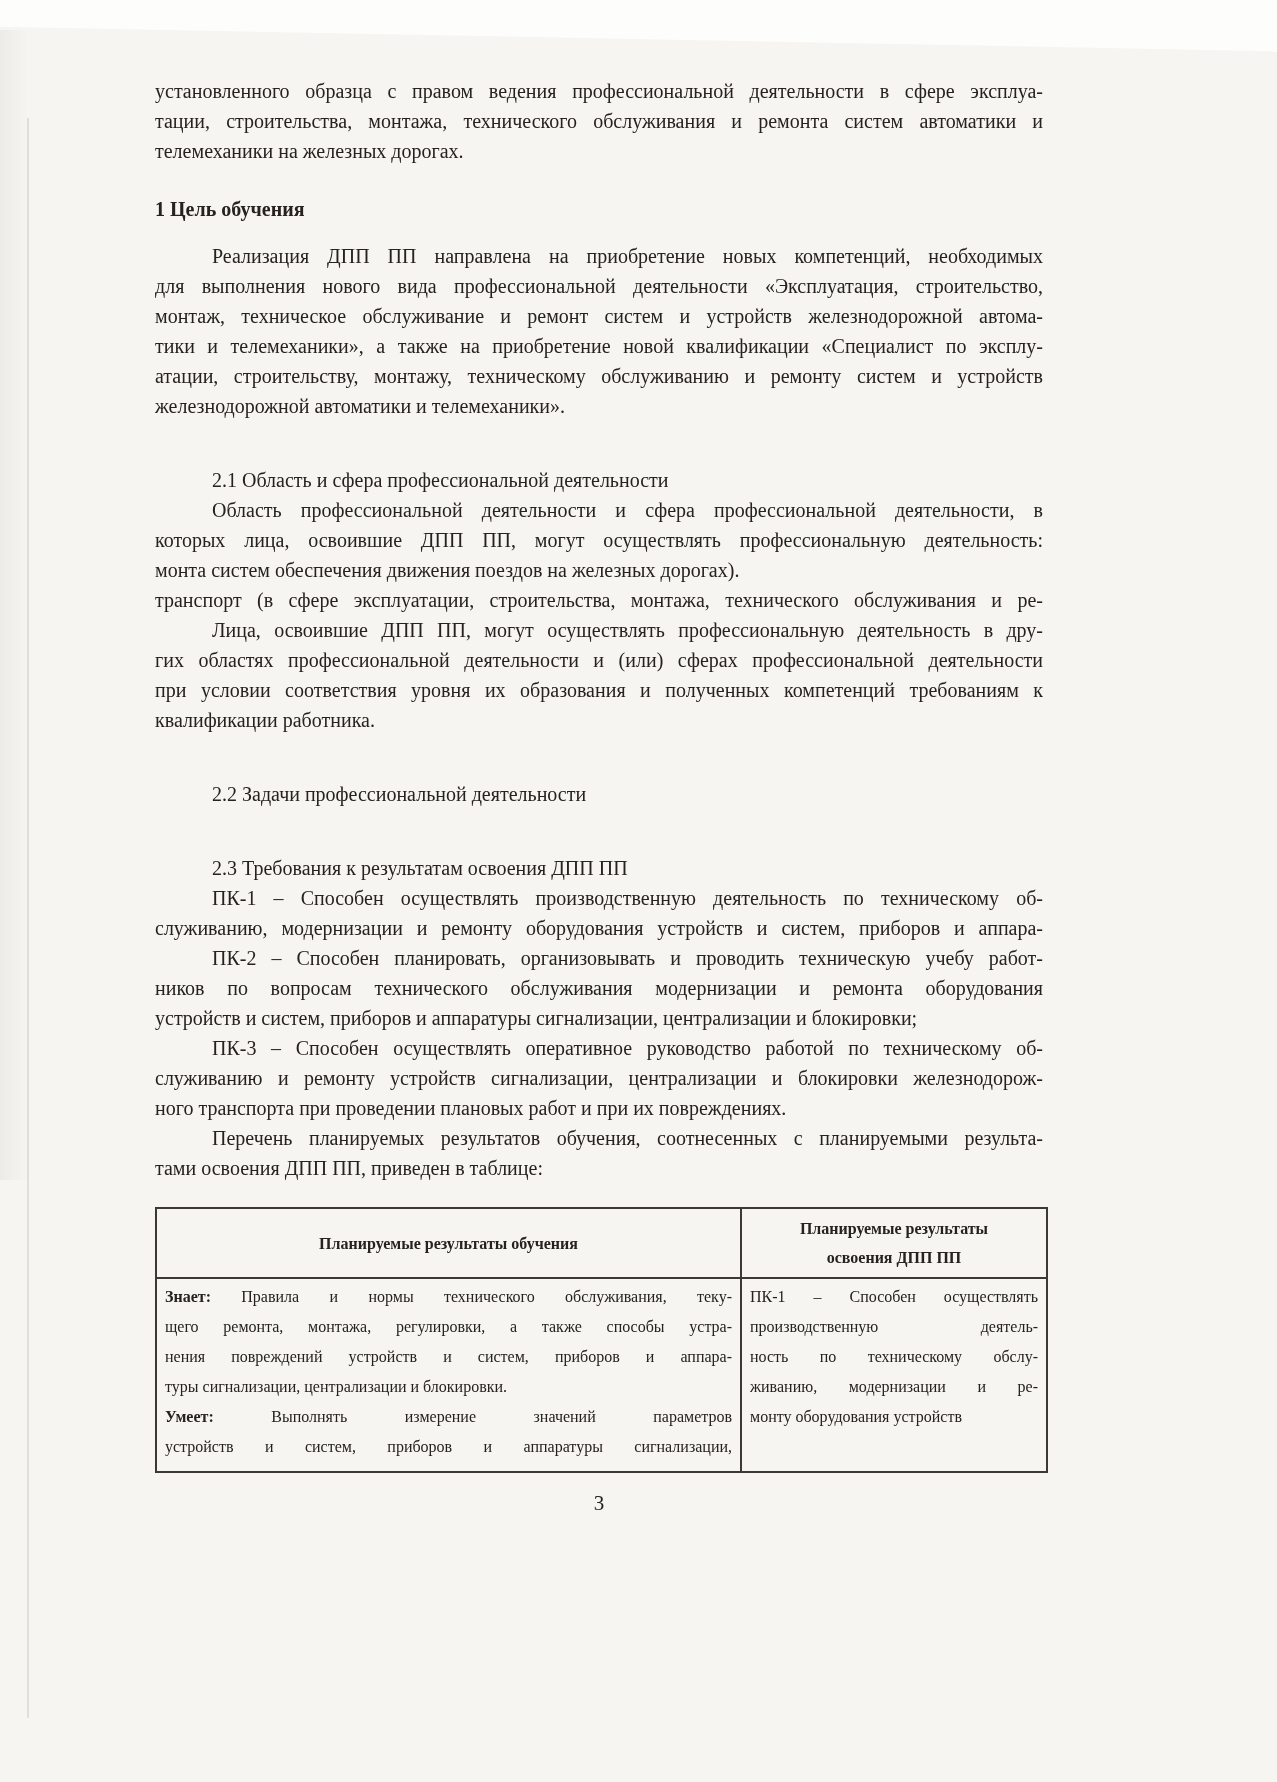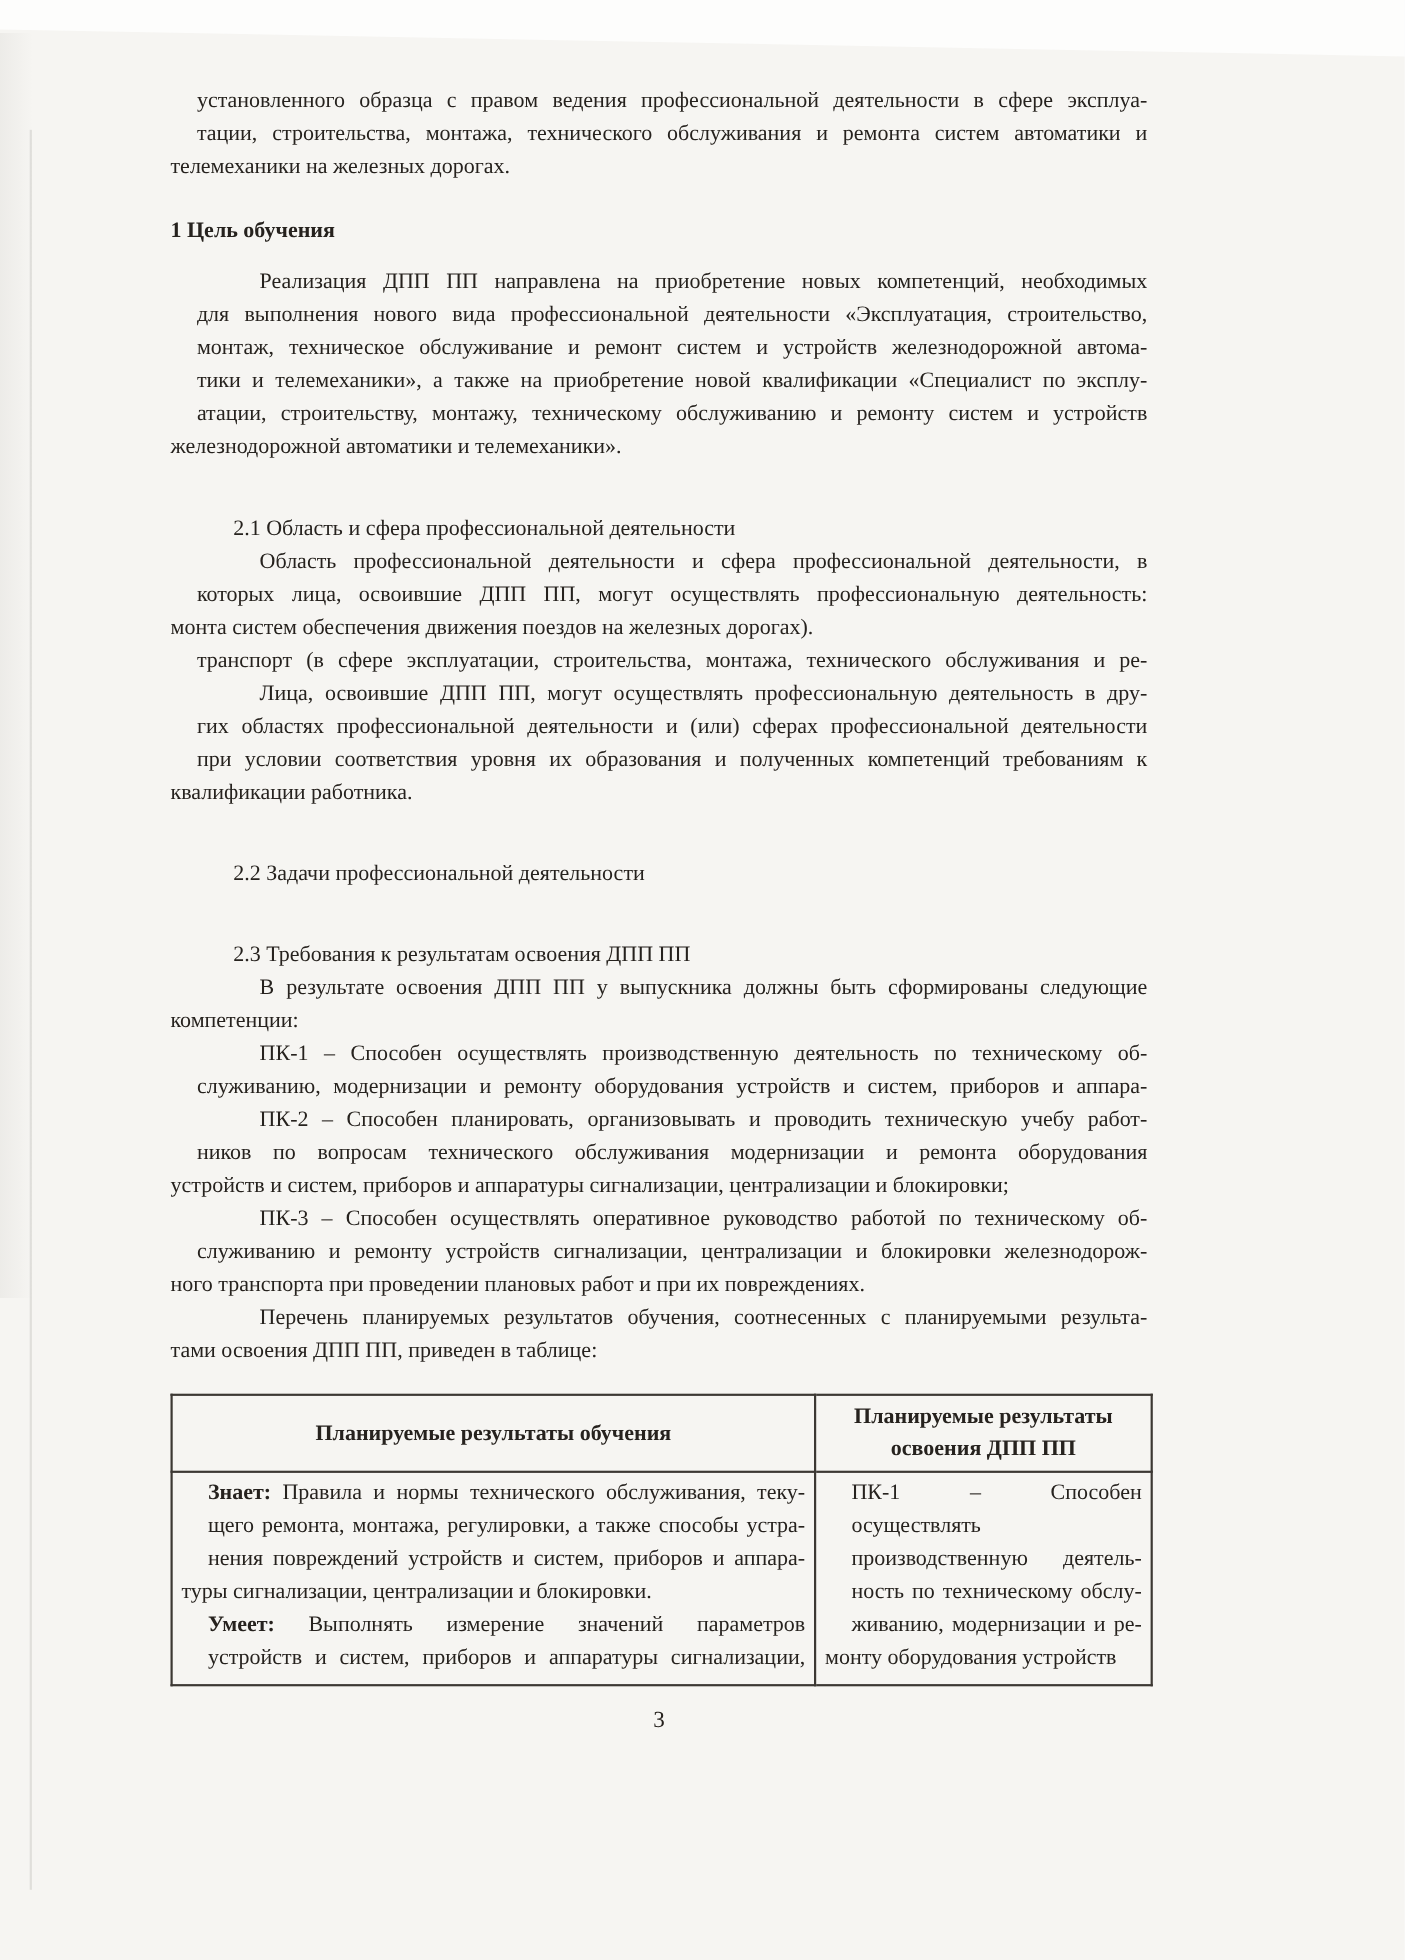--- a/index.html
+++ b/index.html
@@ -28,26 +28,26 @@
     position:absolute;left:27px;top:118px;width:2px;height:1600px;
     background:rgba(95,90,82,0.14);
   }
   .content{
     position:absolute;left:155px;top:76px;width:888px;
     font-size:20px;line-height:30px;
   }
   .para{margin:0;}
   .para.ind .line:first-child{text-indent:57px;}
   .line{text-align:left;white-space:normal;}
-  .line.j{text-align:justify;text-align-last:justify;margin-left:24px;-moz-text-align-last:justify;}
+  .line.j{text-align:justify;text-align-last:justify;-moz-text-align-last:justify;}
   .h-center{font-weight:bold;margin:28px 0 17px;}
   .h-sub{font-weight:normal;text-indent:57px;margin:44px 0 0;}
   .rtable{
     border-collapse:collapse;table-layout:fixed;width:891px;
-    margin-top:24px;font-size:20px;
+    margin-top:24px;font-size:16px;
   }
   .rtable th,.rtable td{border:2px solid #3c3833;}
   .rtable th{
     font-weight:bold;text-align:center;vertical-align:middle;
     padding:5px 8px;line-height:29px;
   }
   .rtable td{vertical-align:top;padding:3px 8px 9px;line-height:30px;}
   .rtable td .line.j{text-align:justify;text-align-last:justify;-moz-text-align-last:justify;}
   .pagenum{text-align:center;margin-top:15px;font-size:21px;}
   b{font-weight:bold;font-family:Liberation Serif, serif;}
@@ -84,24 +84,20 @@
           <div class="line j">транспорт (в сфере эксплуатации, строительства, монтажа, технического обслуживания и ре-</div>
         </div>
         <div class="para ind">
           <div class="line j">Лица, освоившие ДПП ПП, могут осуществлять профессиональную деятельность в дру-</div>
           <div class="line j">гих областях профессиональной деятельности и (или) сферах профессиональной деятельности</div>
           <div class="line j">при условии соответствия уровня их образования и полученных компетенций требованиям к</div>
           <div class="line">квалификации работника.</div>
         </div>
         <div class="h-sub">2.2 Задачи профессиональной деятельности</div>
         <div class="h-sub">2.3 Требования к результатам освоения ДПП ПП</div>
-        <div class="para ind">
-          <div class="line j">В результате освоения ДПП ПП у выпускника должны быть сформированы следующие</div>
-          <div class="line">компетенции:</div>
-        </div>
         <div class="para ind">
           <div class="line j">ПК-1 – Способен осуществлять производственную деятельность по техническому об-</div>
           <div class="line j">служиванию, модернизации и ремонту оборудования устройств и систем, приборов и аппара-</div>
         </div>
         <div class="para ind">
           <div class="line j">ПК-2 – Способен планировать, организовывать и проводить техническую учебу работ-</div>
           <div class="line j">ников по вопросам технического обслуживания модернизации и ремонта оборудования</div>
           <div class="line">устройств и систем, приборов и аппаратуры сигнализации, централизации и блокировки;</div>
         </div>
         <div class="para ind">

